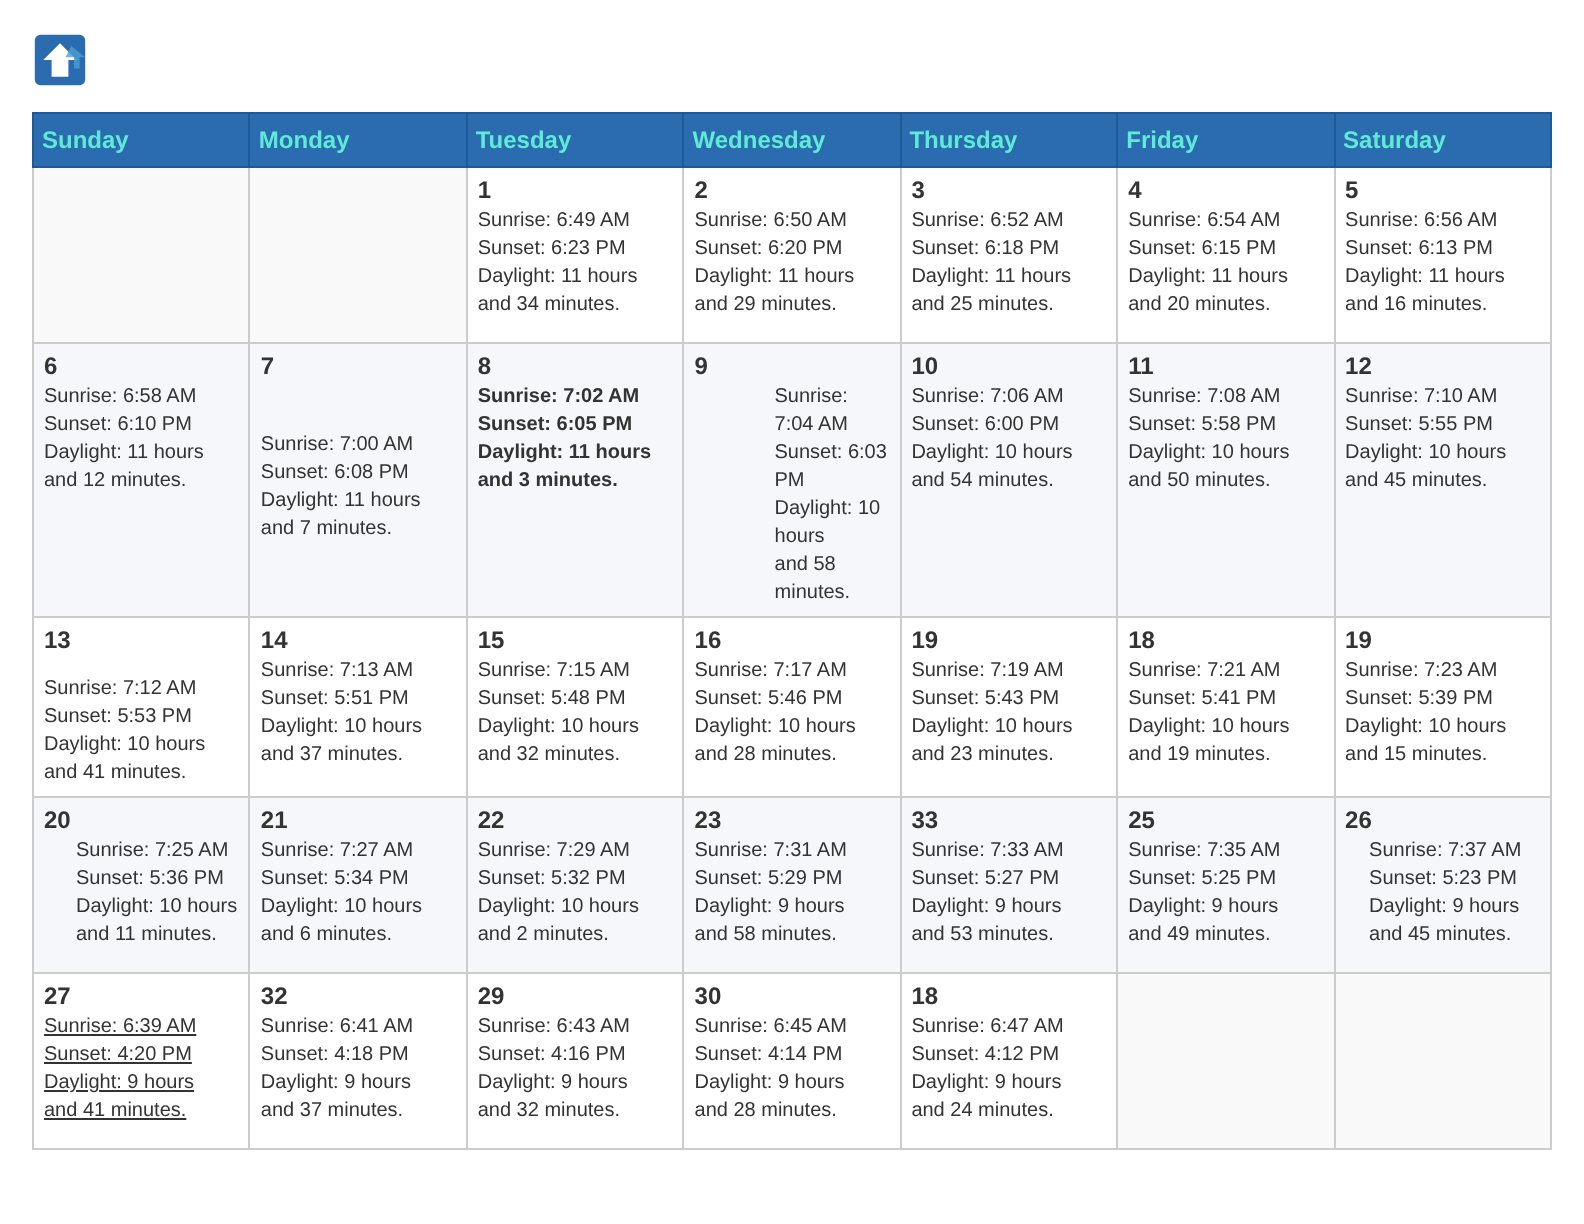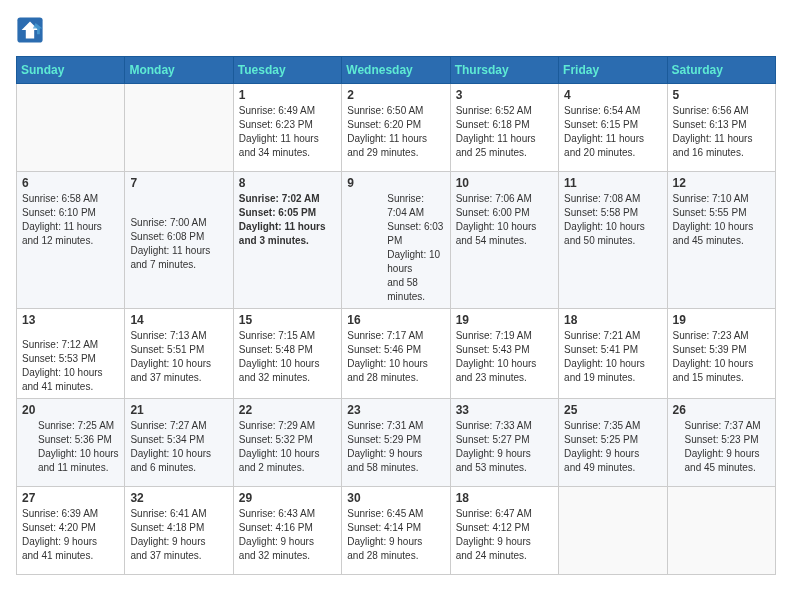--- a/index.html
+++ b/index.html
@@ -302,21 +302,21 @@
           <span class="day-num">26</span>
           <div class="day-detail" style="white-space: pre-line; margin-left: 12px;">Sunrise: 7:37 AM
 Sunset: 5:23 PM
 Daylight: 9 hours
 and 45 minutes.</div>
         </td>
       </tr>
       <tr>
         <td>
           <span class="day-num">27</span>
-          <div class="day-detail" style="white-space: pre-line;">Sunrise: 6:39 AM
+          <div class="day-detail" style="white-space: pre-line; text-decoration: underline;">Sunrise: 6:39 AM
 Sunset: 4:20 PM
 Daylight: 9 hours
 and 41 minutes.</div>
         </td>
         <td>
           <span class="day-num">32</span>
           <div class="day-detail" style="white-space: pre-line;">Sunrise: 6:41 AM
 Sunset: 4:18 PM
 Daylight: 9 hours
 and 37 minutes.</div>

